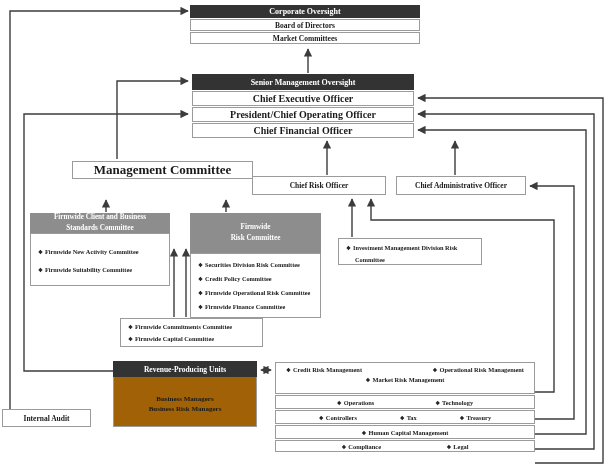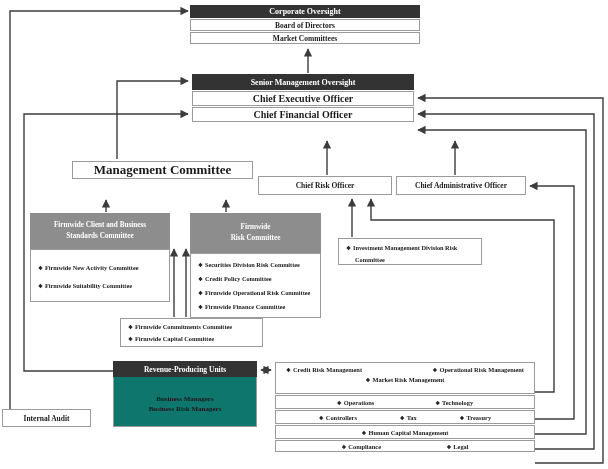--- a/index.html
+++ b/index.html
@@ -25,39 +25,39 @@
   #corporate .row{height:12px;font-size:7.5px}
 
   #senior{left:192px;top:74px;width:222px}
   #senior .hdr{height:16px;font-size:8px}
   #senior .row{height:15px;font-size:10px}
 
   #committee{left:72px;top:160px;width:181px}
   #committee .hdr{height:17px;font-size:8px}
   #committee .row{height:18px;font-size:13px}
 
-  #cro{left:258px;top:176px;width:134px;height:19px}
+  #cro{left:252px;top:176px;width:134px;height:19px}
   #cao{left:396px;top:176px;width:130px;height:19px}
 
   #fcbsc{left:30px;top:213px;width:140px}
-  #fcbsc .hdr{height:36px;font-size:7.2px;line-height:11px}
+  #fcbsc .hdr{height:20px;font-size:7.2px;line-height:11px}
   #fcbsc .panel{height:53px;padding-top:9px}
   #fcbsc .it{line-height:17px}
 
   #frc{left:190px;top:213px;width:131px}
   #frc .hdr{height:40px;font-size:7.2px;line-height:11px}
   #frc .panel{height:65px;padding-top:4px}
 
   #imd{left:338px;top:238px;width:144px;height:27px;padding-top:3px}
   #imd .it{line-height:11px}
 
   #commit{left:120px;top:318px;width:143px;height:29px;padding-top:2px}
   #commit .it{line-height:12px}
 
-  #rpu{left:113px;top:361px;width:144px;height:66px;border:1px solid #9b9b9b;background:#0f766e}
+  #rpu{left:113px;top:361px;width:144px;height:66px;border:1px solid #9b9b9b;background:#a16207}
   #rpu .hdr{height:16px;font-size:7.5px;margin:-1px -1px 0 -1px}
   #rpu .body{padding-top:17px;text-align:center;font-weight:bold;font-size:7px;line-height:10px}
 
   #icsf{left:275px;top:361px;width:260px}
   #icsf .hdr{height:17px;font-size:7.5px}
   #icsf .sec{border:1px solid #9b9b9b;background:#fff;margin-top:1px}
   #icsf .sec1{height:32px;padding-top:3px}
   #icsf .l1{display:flex;justify-content:space-between;padding:0 10px}
   #icsf .l2{display:flex;justify-content:center;margin-top:3px}
   #icsf .frow{height:14px;display:flex;align-items:center;justify-content:space-evenly}
@@ -99,20 +99,21 @@
 
   <div class="box" id="corporate">
     <div class="hdr">Corporate Oversight</div>
     <div class="row">Board of Directors</div>
     <div class="row">Market Committees</div>
   </div>
 
   <div class="box" id="senior">
     <div class="hdr">Senior Management Oversight</div>
     <div class="row">Chief Executive Officer</div>
+    <div class="row">President/Chief Operating Officer</div>
     <div class="row">Chief Financial Officer</div>
   </div>
 
   <div class="box" id="committee">
     <div class="row">Management Committee</div>
   </div>
 
   <div class="solo" id="cro">Chief Risk Officer</div>
   <div class="solo" id="cao">Chief Administrative Officer</div>
 

